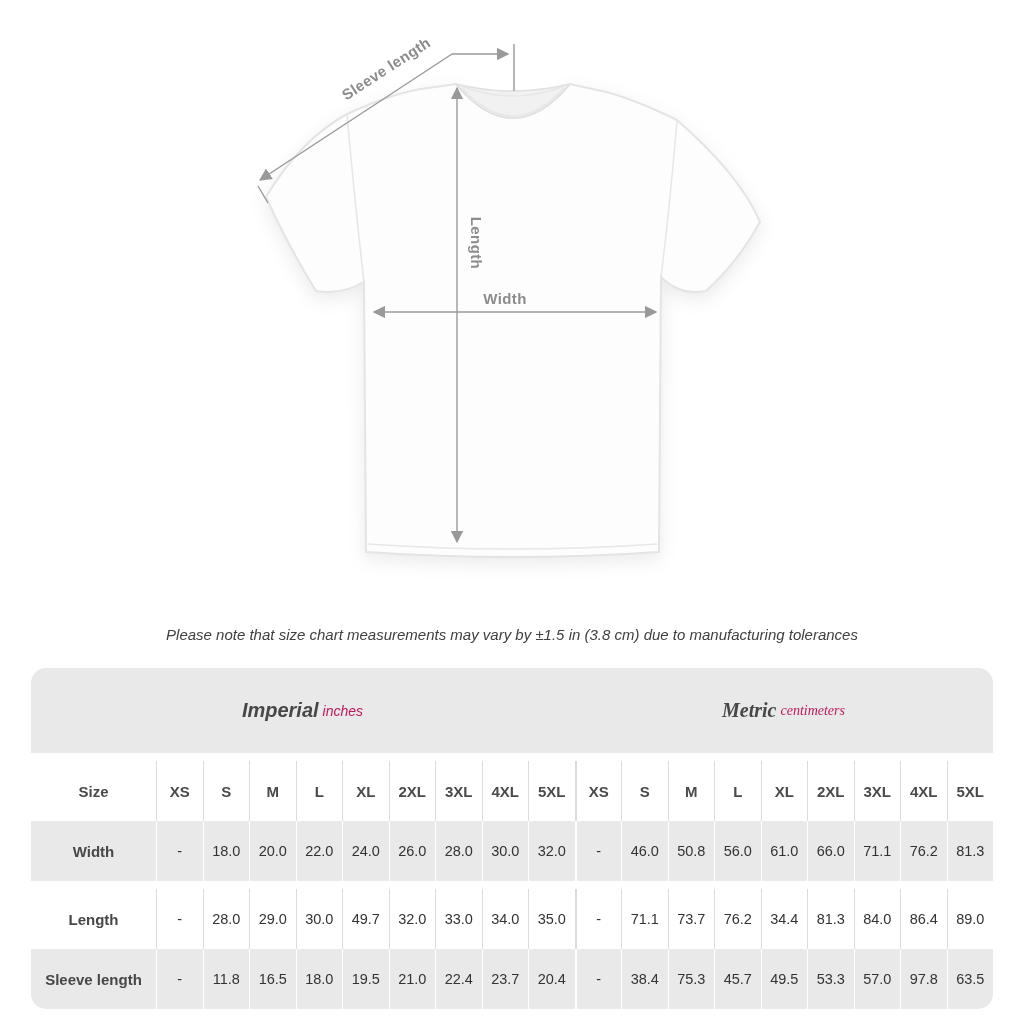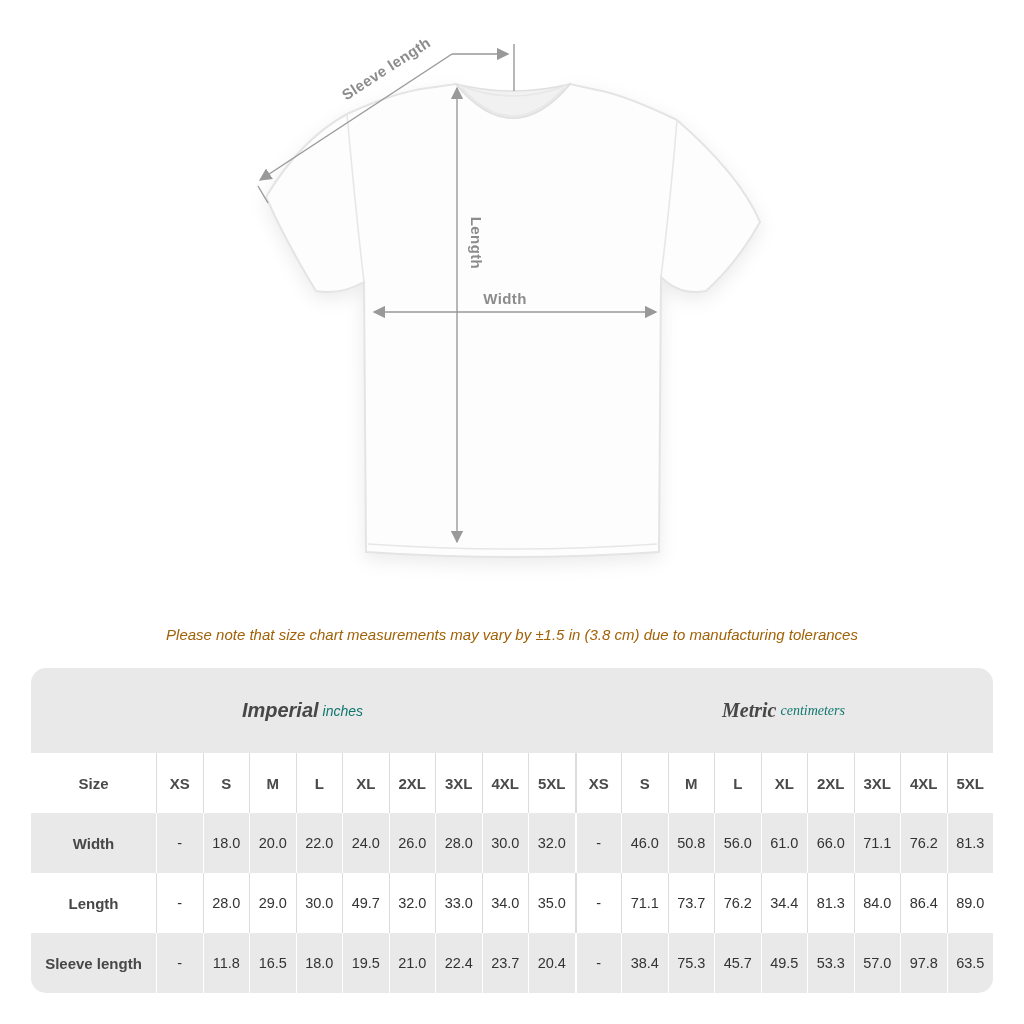--- a/index.html
+++ b/index.html
@@ -11,34 +11,34 @@
   .shirt{fill:#fdfdfd;stroke:#e4e4e4;stroke-width:2;
          filter:drop-shadow(0px 6px 9px rgba(0,0,0,0.08));}
   .collar-open{fill:#f1f1f1;stroke:#e0e0e0;stroke-width:1.5;}
   .seam{fill:none;stroke:#e7e7e7;stroke-width:1.6;}
   .dim{stroke:#999999;stroke-width:1.4;fill:none;}
   .dimlabel{fill:#8c8c8c;font-weight:bold;font-size:15px;letter-spacing:.4px;
             font-family:"Liberation Sans",sans-serif;}
 
   
   .note{position:absolute;left:0;right:0;top:626px;margin:0;text-align:center;
-        font-style:italic;font-size:15px;color:#a16207;}
+        font-style:italic;font-size:15px;color:#404040;}
 
   
   .card{position:absolute;left:31px;top:668px;width:962px;border-radius:15px;
         overflow:hidden;}
   .band{height:85px;background:#e9e9e9;display:flex;}
   .half{display:flex;flex-direction:row;align-items:center;justify-content:center;gap:4px;}
   .half.left{width:543px;}
   .half.right{flex:1;font-family:Liberation Serif, serif;}
   .uname{font-style:italic;font-weight:bold;font-size:20px;color:#474747;}
-  .usub{font-style:italic;font-size:14px;color:#0f766e;}
+  .usub{font-style:italic;font-size:14px;color:#be185d;}
 
   .trow{display:grid;grid-template-columns:125px repeat(18,1fr);height:60px;}
-  .trow.header,.trow.plain{background:#ffffff;}
+  .trow.header,.trow.plain{background:#ffffff;margin-top:8px;}
   .trow.shade{background:#e9e9e9;}
   .cell{display:flex;align-items:center;justify-content:center;font-size:14.5px;color:#333;}
   .cell.label{font-weight:bold;font-size:15px;color:#474747;}
   .trow.header .cell{font-weight:bold;font-size:15px;color:#4a4a4a;}
   .cell.val{border-left:1px solid #dcdcdc;}
   .trow.shade .cell.val{border-left-color:#ffffff;}
   .cell.val.group-start{border-left-width:2px;}
 </style>
 </head>
 <body>

